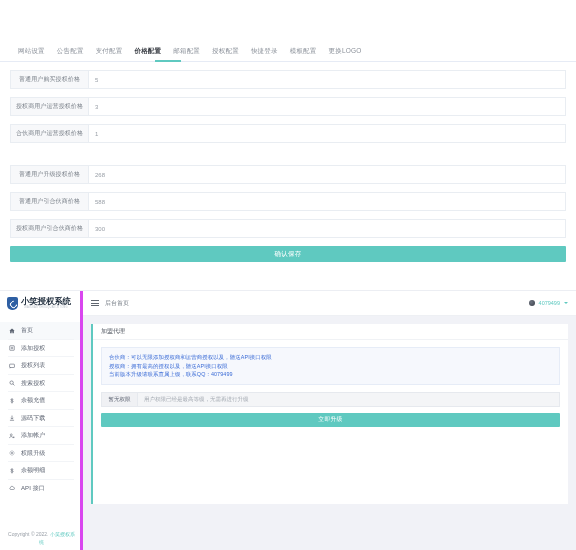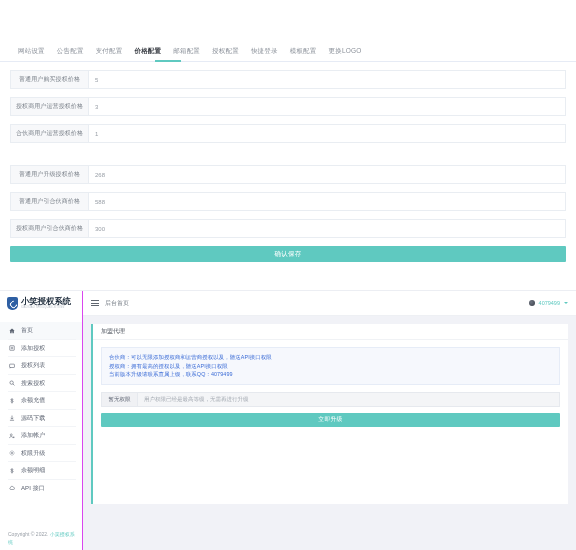--- a/index.html
+++ b/index.html
@@ -97,21 +97,22 @@
     position: absolute; left: 0; top: 290px; width: 576px; height: 260px;
     background: #f1f2f7;
     border-top: 1px solid #eceef3;
     display: flex;
   }
   .sidebar {
     width: 83px; flex: 0 0 83px;
     background: #ffffff;
     height: 100%;
     position: relative;
-    border-right: 1px solid #d946ef;
+    border-right: 3px solid #d946ef;
+    text-align: center;
   }
   .logo-box {
     height: 25px;
     display: flex;
     align-items: center;
     padding-left: 7px;
     gap: 3px;
   }
   .logo-shield {
     width: 11px; height: 13px; flex: 0 0 11px;

